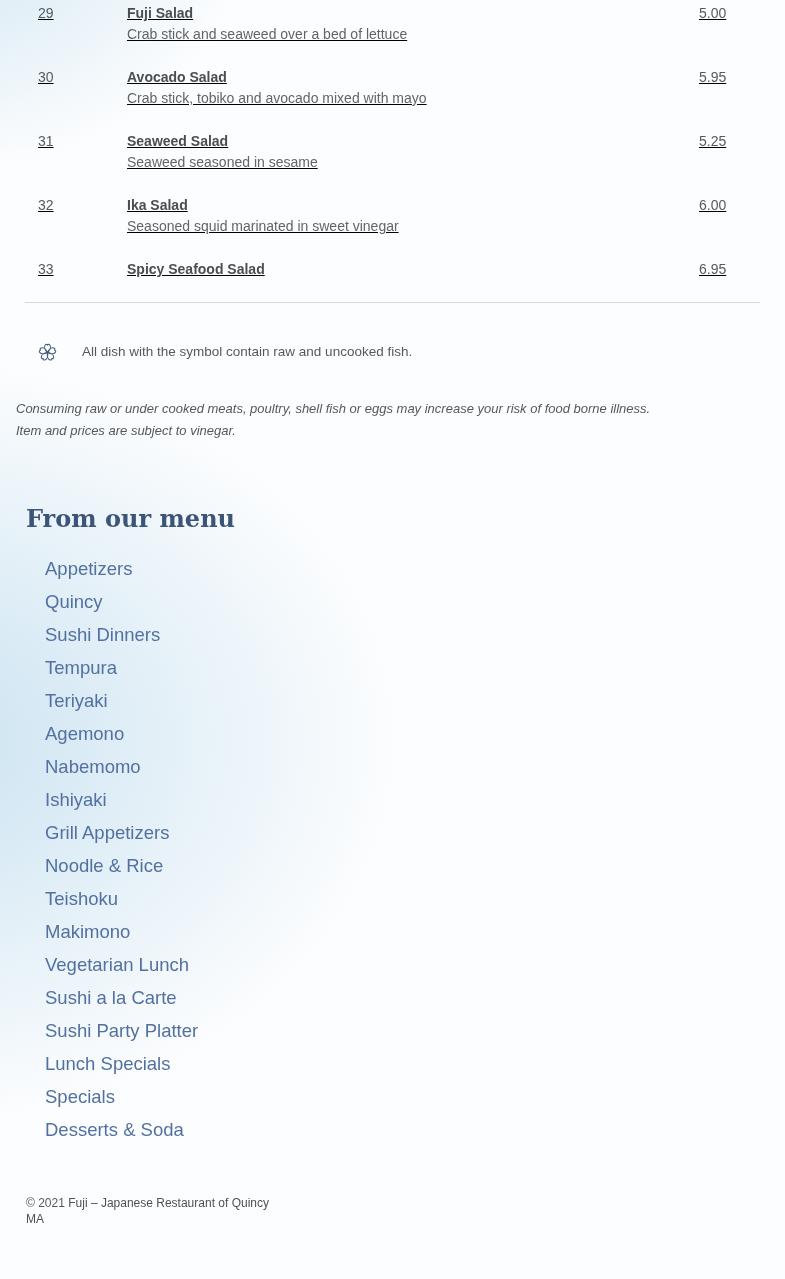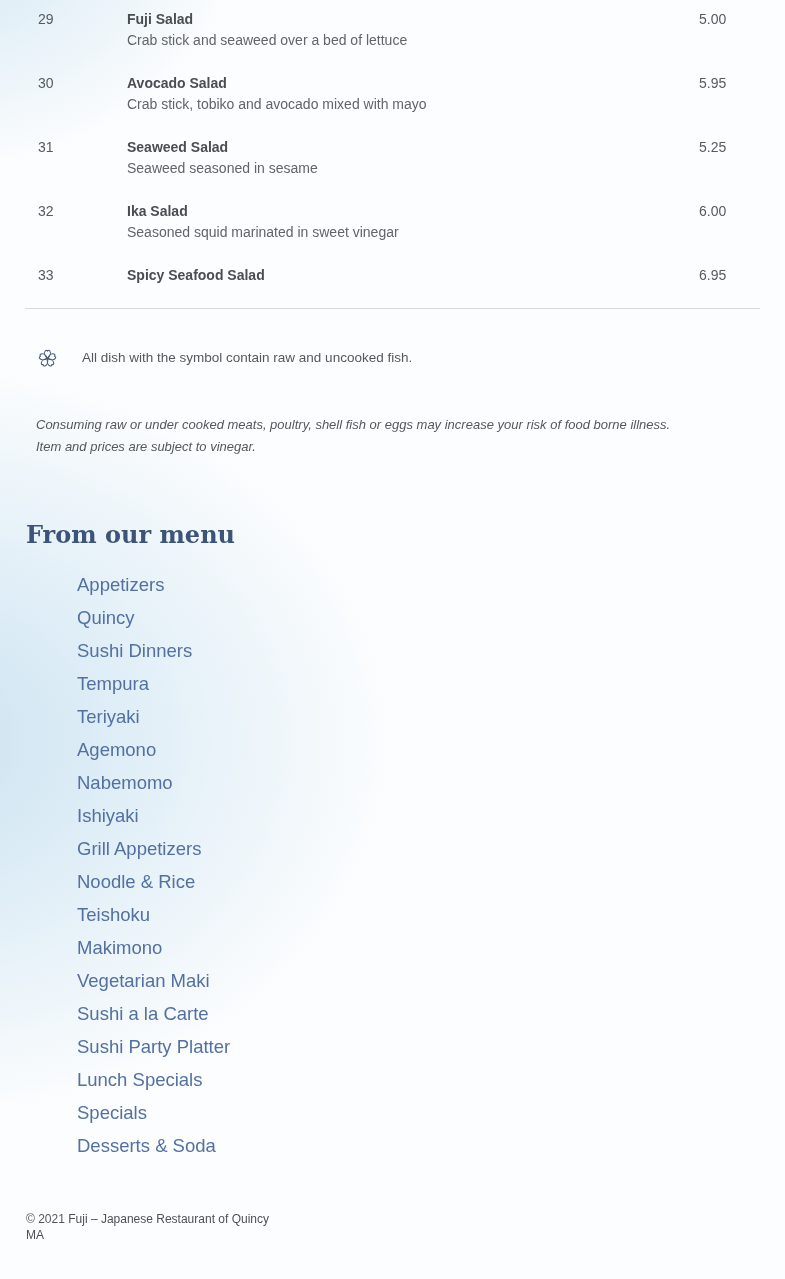--- a/index.html
+++ b/index.html
@@ -9,21 +9,21 @@
     height: 1279px;
     overflow: hidden;
     font-family: "Liberation Sans", sans-serif;
     background:
       radial-gradient(900px 700px at -12% 58%, rgba(198,224,240,0.95), rgba(255,255,255,0) 55%),
       radial-gradient(520px 420px at -8% -6%, rgba(203,227,241,0.9), rgba(255,255,255,0) 60%),
       #fcfdfe;
   }
 
   
-  .menu-rows { padding-top: 9px; }
+  .menu-rows { padding-top: 3px; text-decoration: underline; }
   .menu-row {
     display: grid;
     grid-template-columns: 89px 572px 1fr;
     padding-left: 38px;
     padding-right: 25px;
     margin-bottom: 22px;
     font-size: 14px;
     line-height: 21px;
   }
   .row-num   { color: #555a5e; }
@@ -47,21 +47,21 @@
   }
   .note-icon { width: 23px; height: 23px; flex: 0 0 23px; }
   .note-text {
     margin-left: 23px;
     font-size: 13.5px;
     line-height: 21px;
     color: #56595c;
   }
 
   
-  .disclaimer { margin-top: 44px; padding-left: 36px; }
+  .disclaimer { margin-top: 34px; padding-left: 16px; }
   .disclaimer p {
     margin: 0;
     font-style: italic;
     font-size: 13px;
     line-height: 22px;
     color: #55585b;
   }
 
   
   .menu-section-title {
@@ -70,21 +70,21 @@
     font-weight: bold;
     font-size: 24px;
     line-height: 28px;
     color: #3c5478;
   }
   .menu-nav {
     list-style: none;
     margin: 20px 0 0 0;
     padding: 0 0 0 45px;
   }
-  .menu-nav li { line-height: 32px; margin-left: 32px; }
+  .menu-nav li { line-height: 32px; }
   .menu-nav a {
     font-size: 18.5px;
     color: #5271a0;
     text-decoration: none;
     cursor: pointer;
   }
 
   
   .site-footer {
     margin: 48px 0 12px 26px;
@@ -178,21 +178,21 @@
   <li><a>Sushi Dinners</a></li>
   <li><a>Tempura</a></li>
   <li><a>Teriyaki</a></li>
   <li><a>Agemono</a></li>
   <li><a>Nabemomo</a></li>
   <li><a>Ishiyaki</a></li>
   <li><a>Grill Appetizers</a></li>
   <li><a>Noodle &amp; Rice</a></li>
   <li><a>Teishoku</a></li>
   <li><a>Makimono</a></li>
-  <li><a>Vegetarian Maki</a></li>
+  <li><a>Vegetarian Lunch</a></li>
   <li><a>Sushi a la Carte</a></li>
   <li><a>Sushi Party Platter</a></li>
   <li><a>Lunch Specials</a></li>
   <li><a>Specials</a></li>
   <li><a>Desserts &amp; Soda</a></li>
 </ul>
 
 <div class="site-footer">
   <span>© 2021 </span><a>Fuji – Japanese Restaurant of Quincy MA</a>
 </div>

